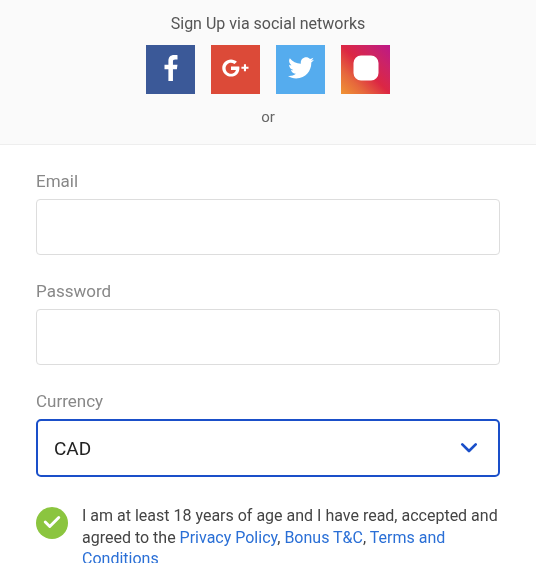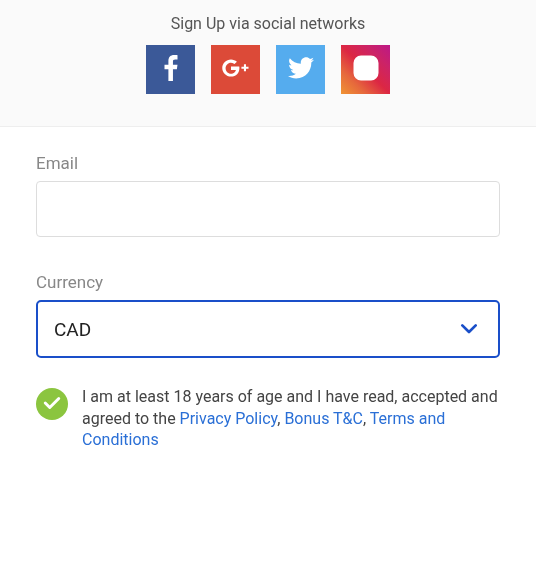--- a/index.html
+++ b/index.html
@@ -44,21 +44,21 @@
   .social-btn svg { fill: #fff; }
   .or-text {
     color: #666;
     font-size: 15px;
   }
   .form-section {
     background: #fff;
     padding: 26px 36px 10px 36px;
   }
   .field-group {
-    margin-bottom: 35px;
+    margin-bottom: 26px;
   }
   .field-label {
     display: block;
     color: #888;
     font-size: 17px;
     font-weight: 400;
     margin-bottom: 8px;
   }
   .text-input {
     width: 100%;
@@ -151,29 +151,34 @@
     <div class="social-btn ig">
       <span>
         <svg width="30" height="30" viewBox="0 0 24 24" fill="none" stroke="#fff" stroke-width="2">
             <rect x="3" y="3" width="18" height="18" rx="5"></rect>
             <circle cx="12" cy="12" r="4"></circle>
             <circle cx="17.5" cy="6.5" r="1" fill="#fff" stroke="none"></circle>
           </svg>
       </span>
     </div>
   </div>
+  <div class="or-text">or</div>
 </div>
 
 <div class="form-section">
 
   <div class="field-group">
     <label class="field-label">Email</label>
     <input type="text" class="text-input" value="" style="">
   </div>
 
+  <div class="field-group">
+    <label class="field-label">Password</label>
+    <input type="password" class="text-input" value="" style="">
+  </div>
 
   <div class="field-group" style="margin-bottom:28px;">
     <label class="field-label">Currency</label>
     <div class="select-wrap">
       <div class="select-input" style="display:flex;align-items:center;text-align:center;">
         <span>CAD</span>
       </div>
       <span class="select-chevron">
         <svg width="18" height="11" viewBox="0 0 14 9" fill="none" stroke="#1a4fc9" stroke-width="2.2" stroke-linecap="round" stroke-linejoin="round">
             <polyline points="1.5,1.5 7,7 12.5,1.5"></polyline>

